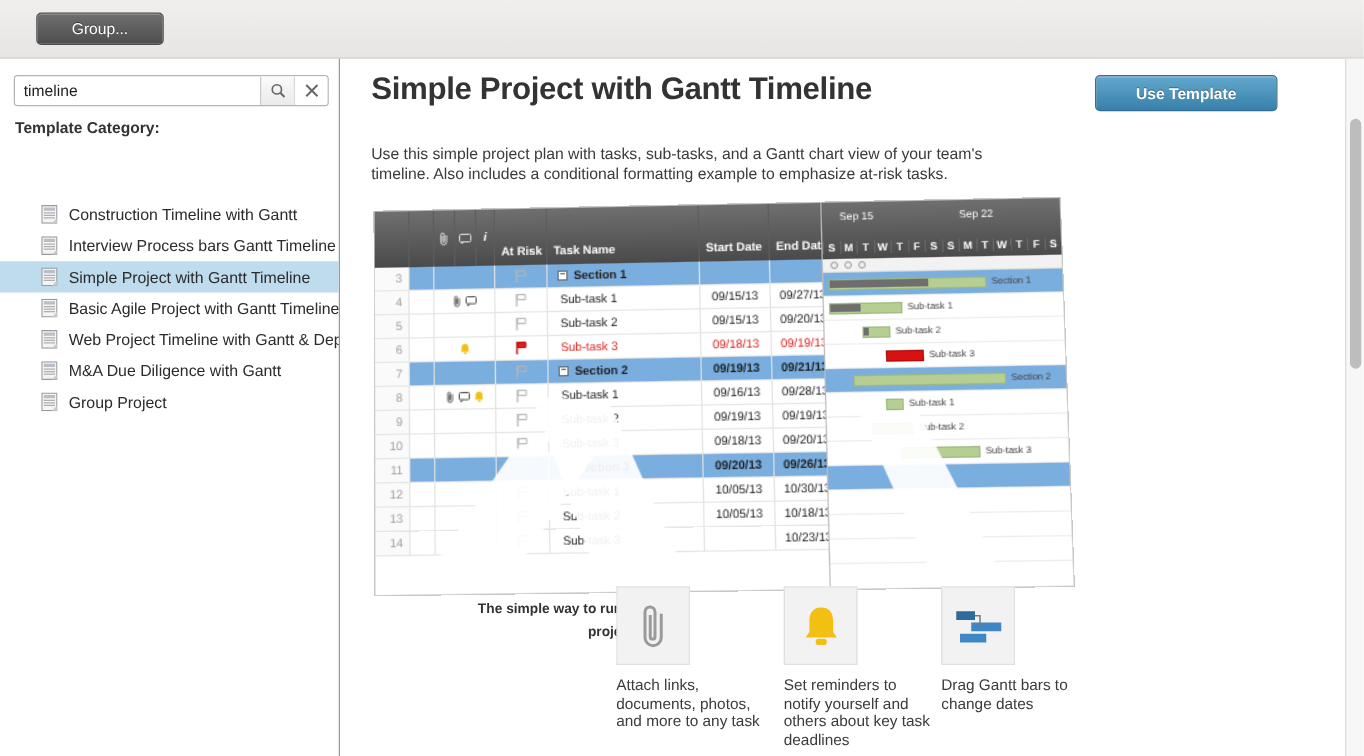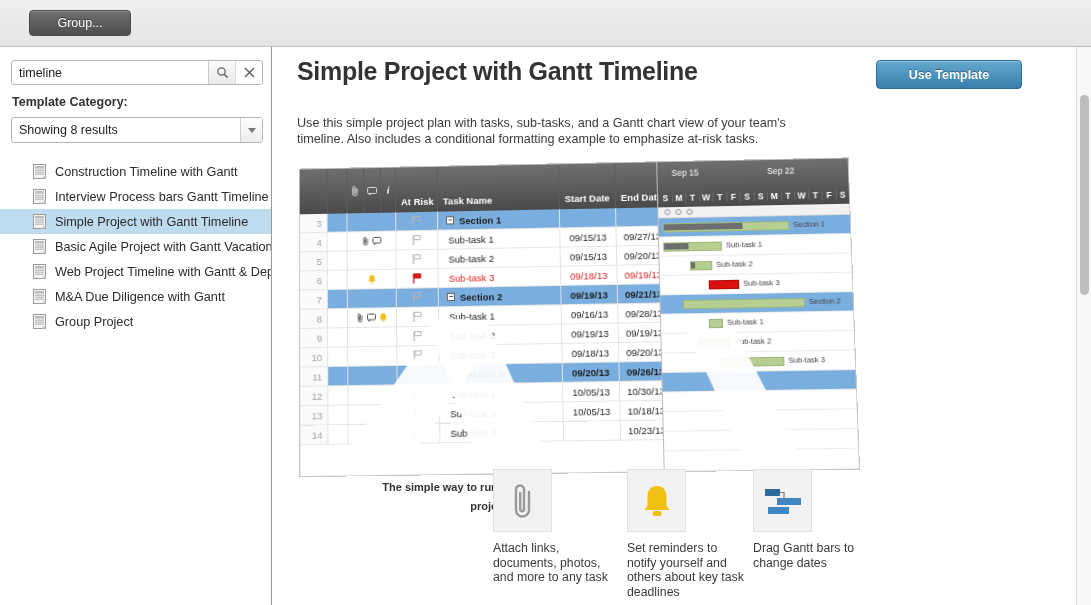--- a/index.html
+++ b/index.html
@@ -247,26 +247,20 @@
     <div class="search-btn plain">
       <svg width="11" height="11" viewBox="0 0 11 11">
         <line x1="1" y1="1" x2="10" y2="10" stroke="#666" stroke-width="1.6"></line>
         <line x1="10" y1="1" x2="1" y2="10" stroke="#666" stroke-width="1.6"></line>
       </svg>
     </div>
   </div>
 
   <div id="category-label">Template Category:</div>
 
-  <div id="category-select">
-    <div id="category-value">Showing 8 results</div>
-    <div id="category-arrow">
-        <i></i>
-      </div>
-  </div>
 
   <div id="template-list">
       <div class="tpl-item">
         <span class="tpl-icon"><svg width="13" height="15" viewBox="0 0 13 15">
             <rect x=".5" y=".5" width="12" height="14" fill="#f4f4f4" stroke="#9a9a9a"></rect>
             <rect x="2" y="2" width="9" height="2.6" fill="#b9bfc6"></rect>
             <line x1="2" y1="6.2" x2="11" y2="6.2" stroke="#b0b0b0"></line>
             <line x1="2" y1="8.2" x2="11" y2="8.2" stroke="#b0b0b0"></line>
             <line x1="2" y1="10.2" x2="11" y2="10.2" stroke="#b0b0b0"></line>
             <path d="M8.5 14.5 L12.5 10.5 L12.5 14.5 Z" fill="#c9c9c9"></path>
@@ -297,21 +291,21 @@
       </div>
       <div class="tpl-item">
         <span class="tpl-icon"><svg width="13" height="15" viewBox="0 0 13 15">
             <rect x=".5" y=".5" width="12" height="14" fill="#f4f4f4" stroke="#9a9a9a"></rect>
             <rect x="2" y="2" width="9" height="2.6" fill="#b9bfc6"></rect>
             <line x1="2" y1="6.2" x2="11" y2="6.2" stroke="#b0b0b0"></line>
             <line x1="2" y1="8.2" x2="11" y2="8.2" stroke="#b0b0b0"></line>
             <line x1="2" y1="10.2" x2="11" y2="10.2" stroke="#b0b0b0"></line>
             <path d="M8.5 14.5 L12.5 10.5 L12.5 14.5 Z" fill="#c9c9c9"></path>
           </svg></span>
-        <span class="tpl-label">Basic Agile Project with Gantt Vacation</span>
+        <span class="tpl-label">Basic Agile Project with Gantt Timeline</span>
       </div>
       <div class="tpl-item">
         <span class="tpl-icon"><svg width="13" height="15" viewBox="0 0 13 15">
             <rect x=".5" y=".5" width="12" height="14" fill="#f4f4f4" stroke="#9a9a9a"></rect>
             <rect x="2" y="2" width="9" height="2.6" fill="#b9bfc6"></rect>
             <line x1="2" y1="6.2" x2="11" y2="6.2" stroke="#b0b0b0"></line>
             <line x1="2" y1="8.2" x2="11" y2="8.2" stroke="#b0b0b0"></line>
             <line x1="2" y1="10.2" x2="11" y2="10.2" stroke="#b0b0b0"></line>
             <path d="M8.5 14.5 L12.5 10.5 L12.5 14.5 Z" fill="#c9c9c9"></path>
           </svg></span>

